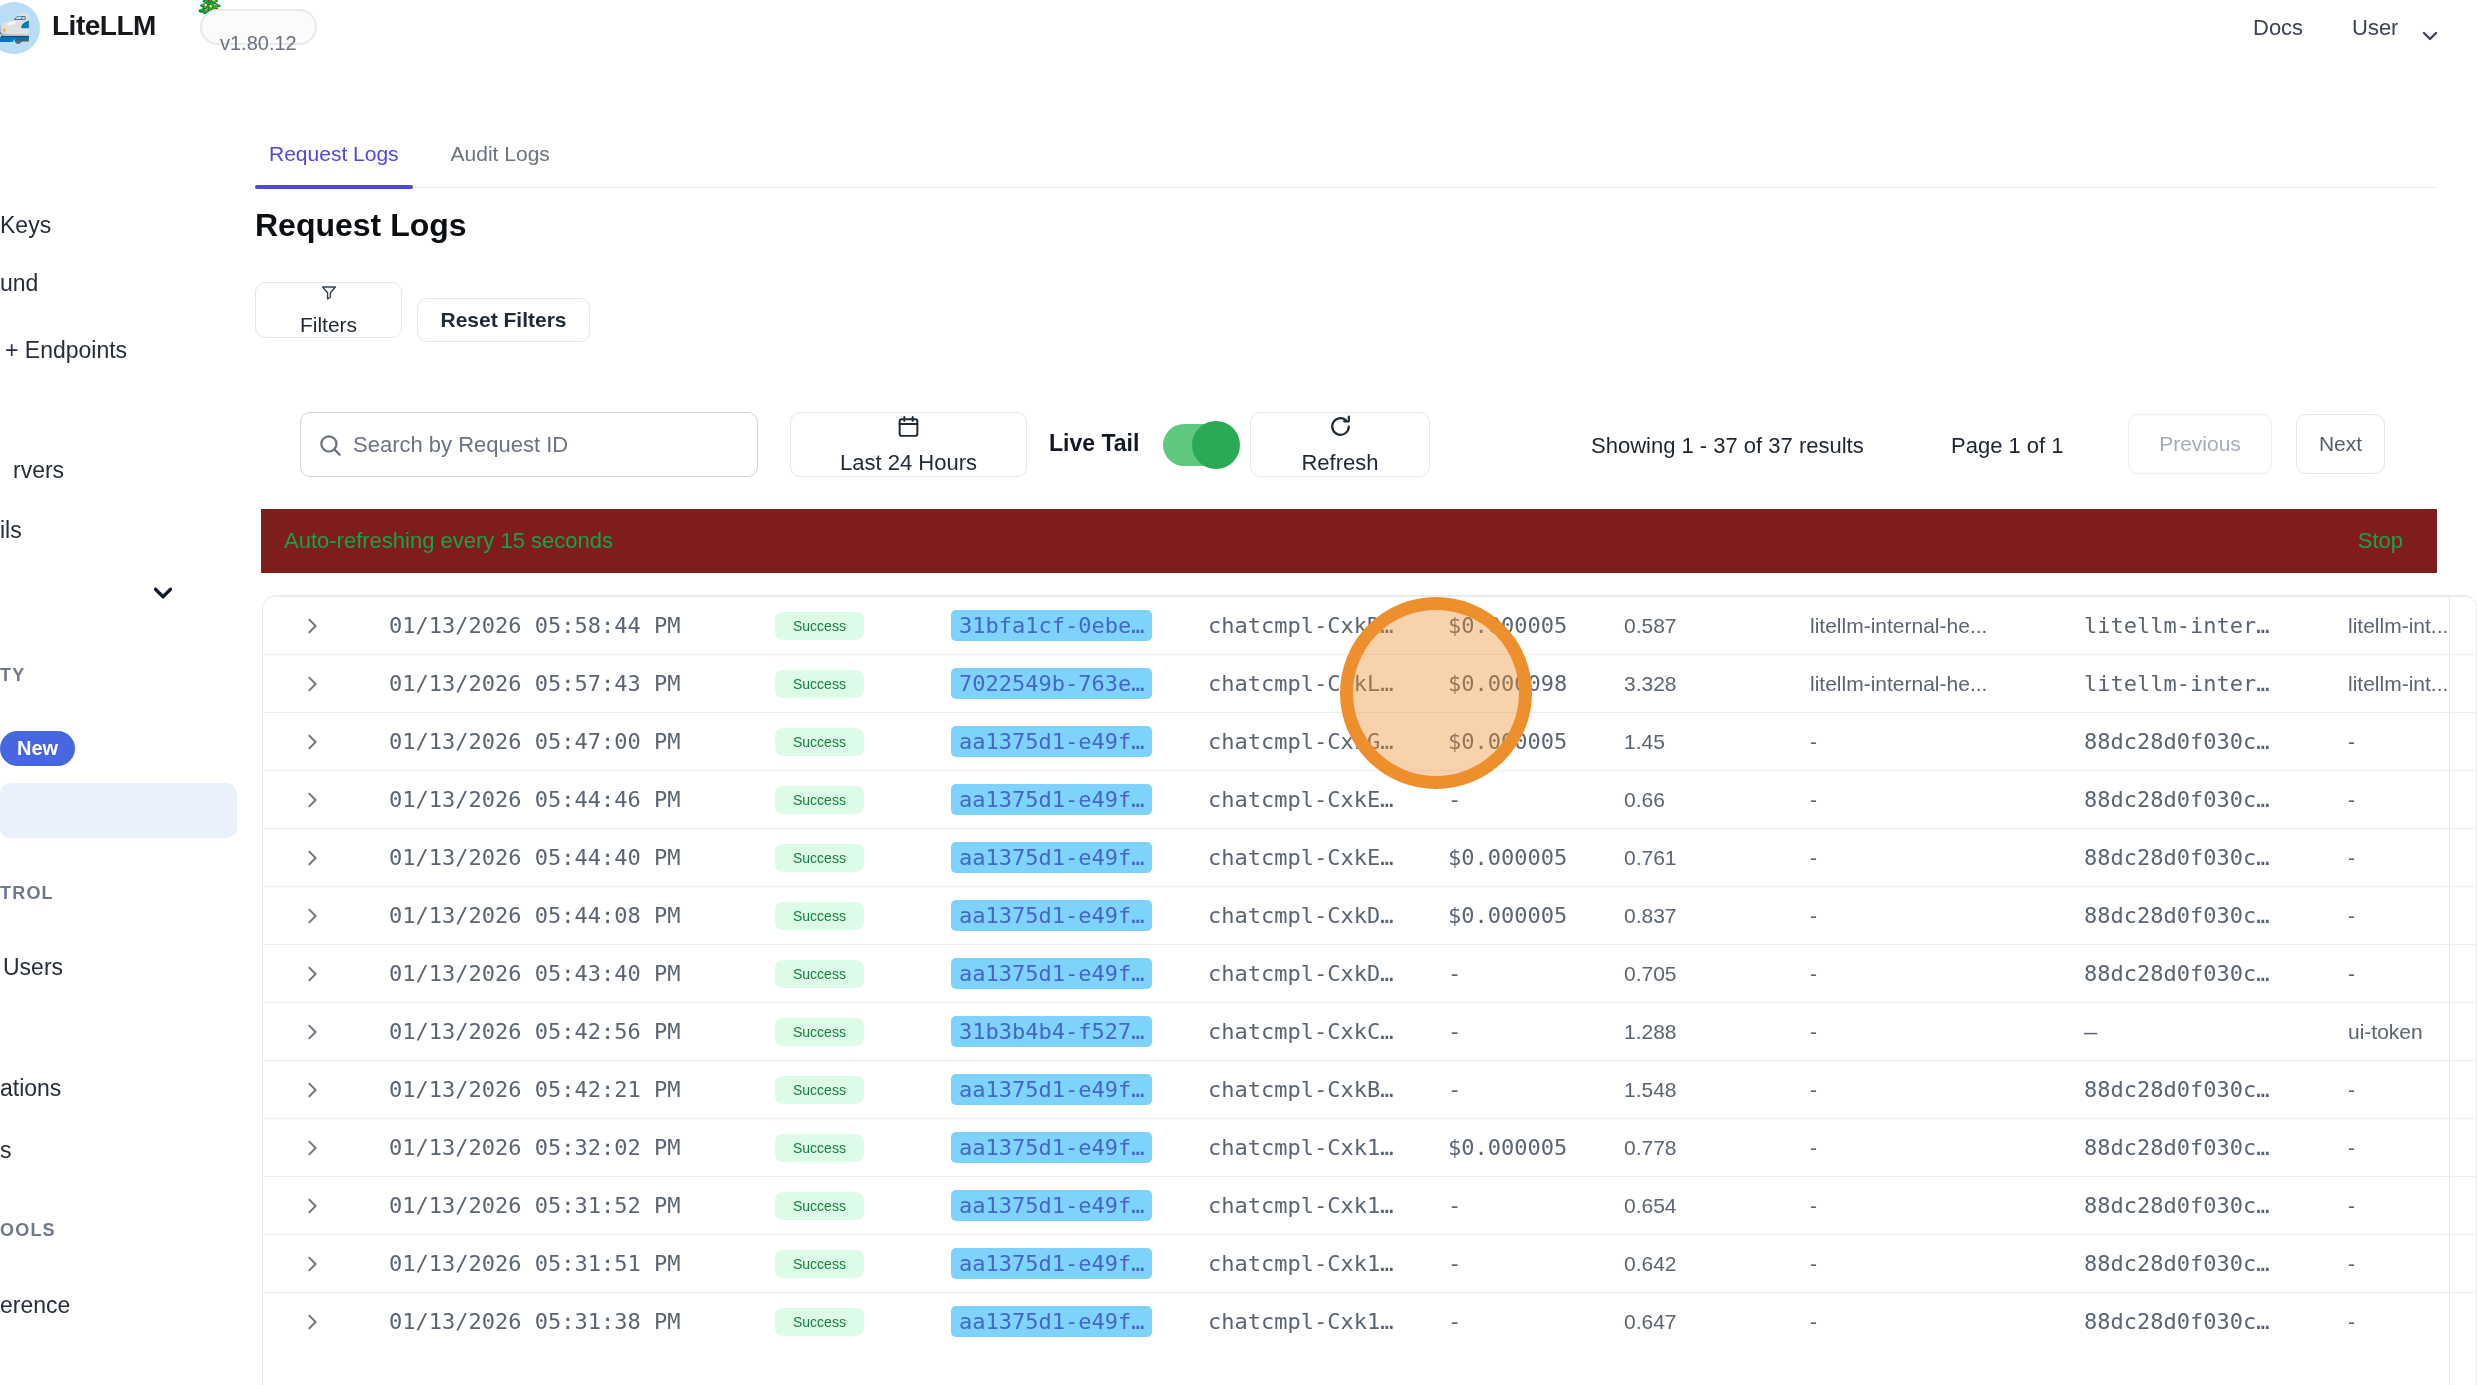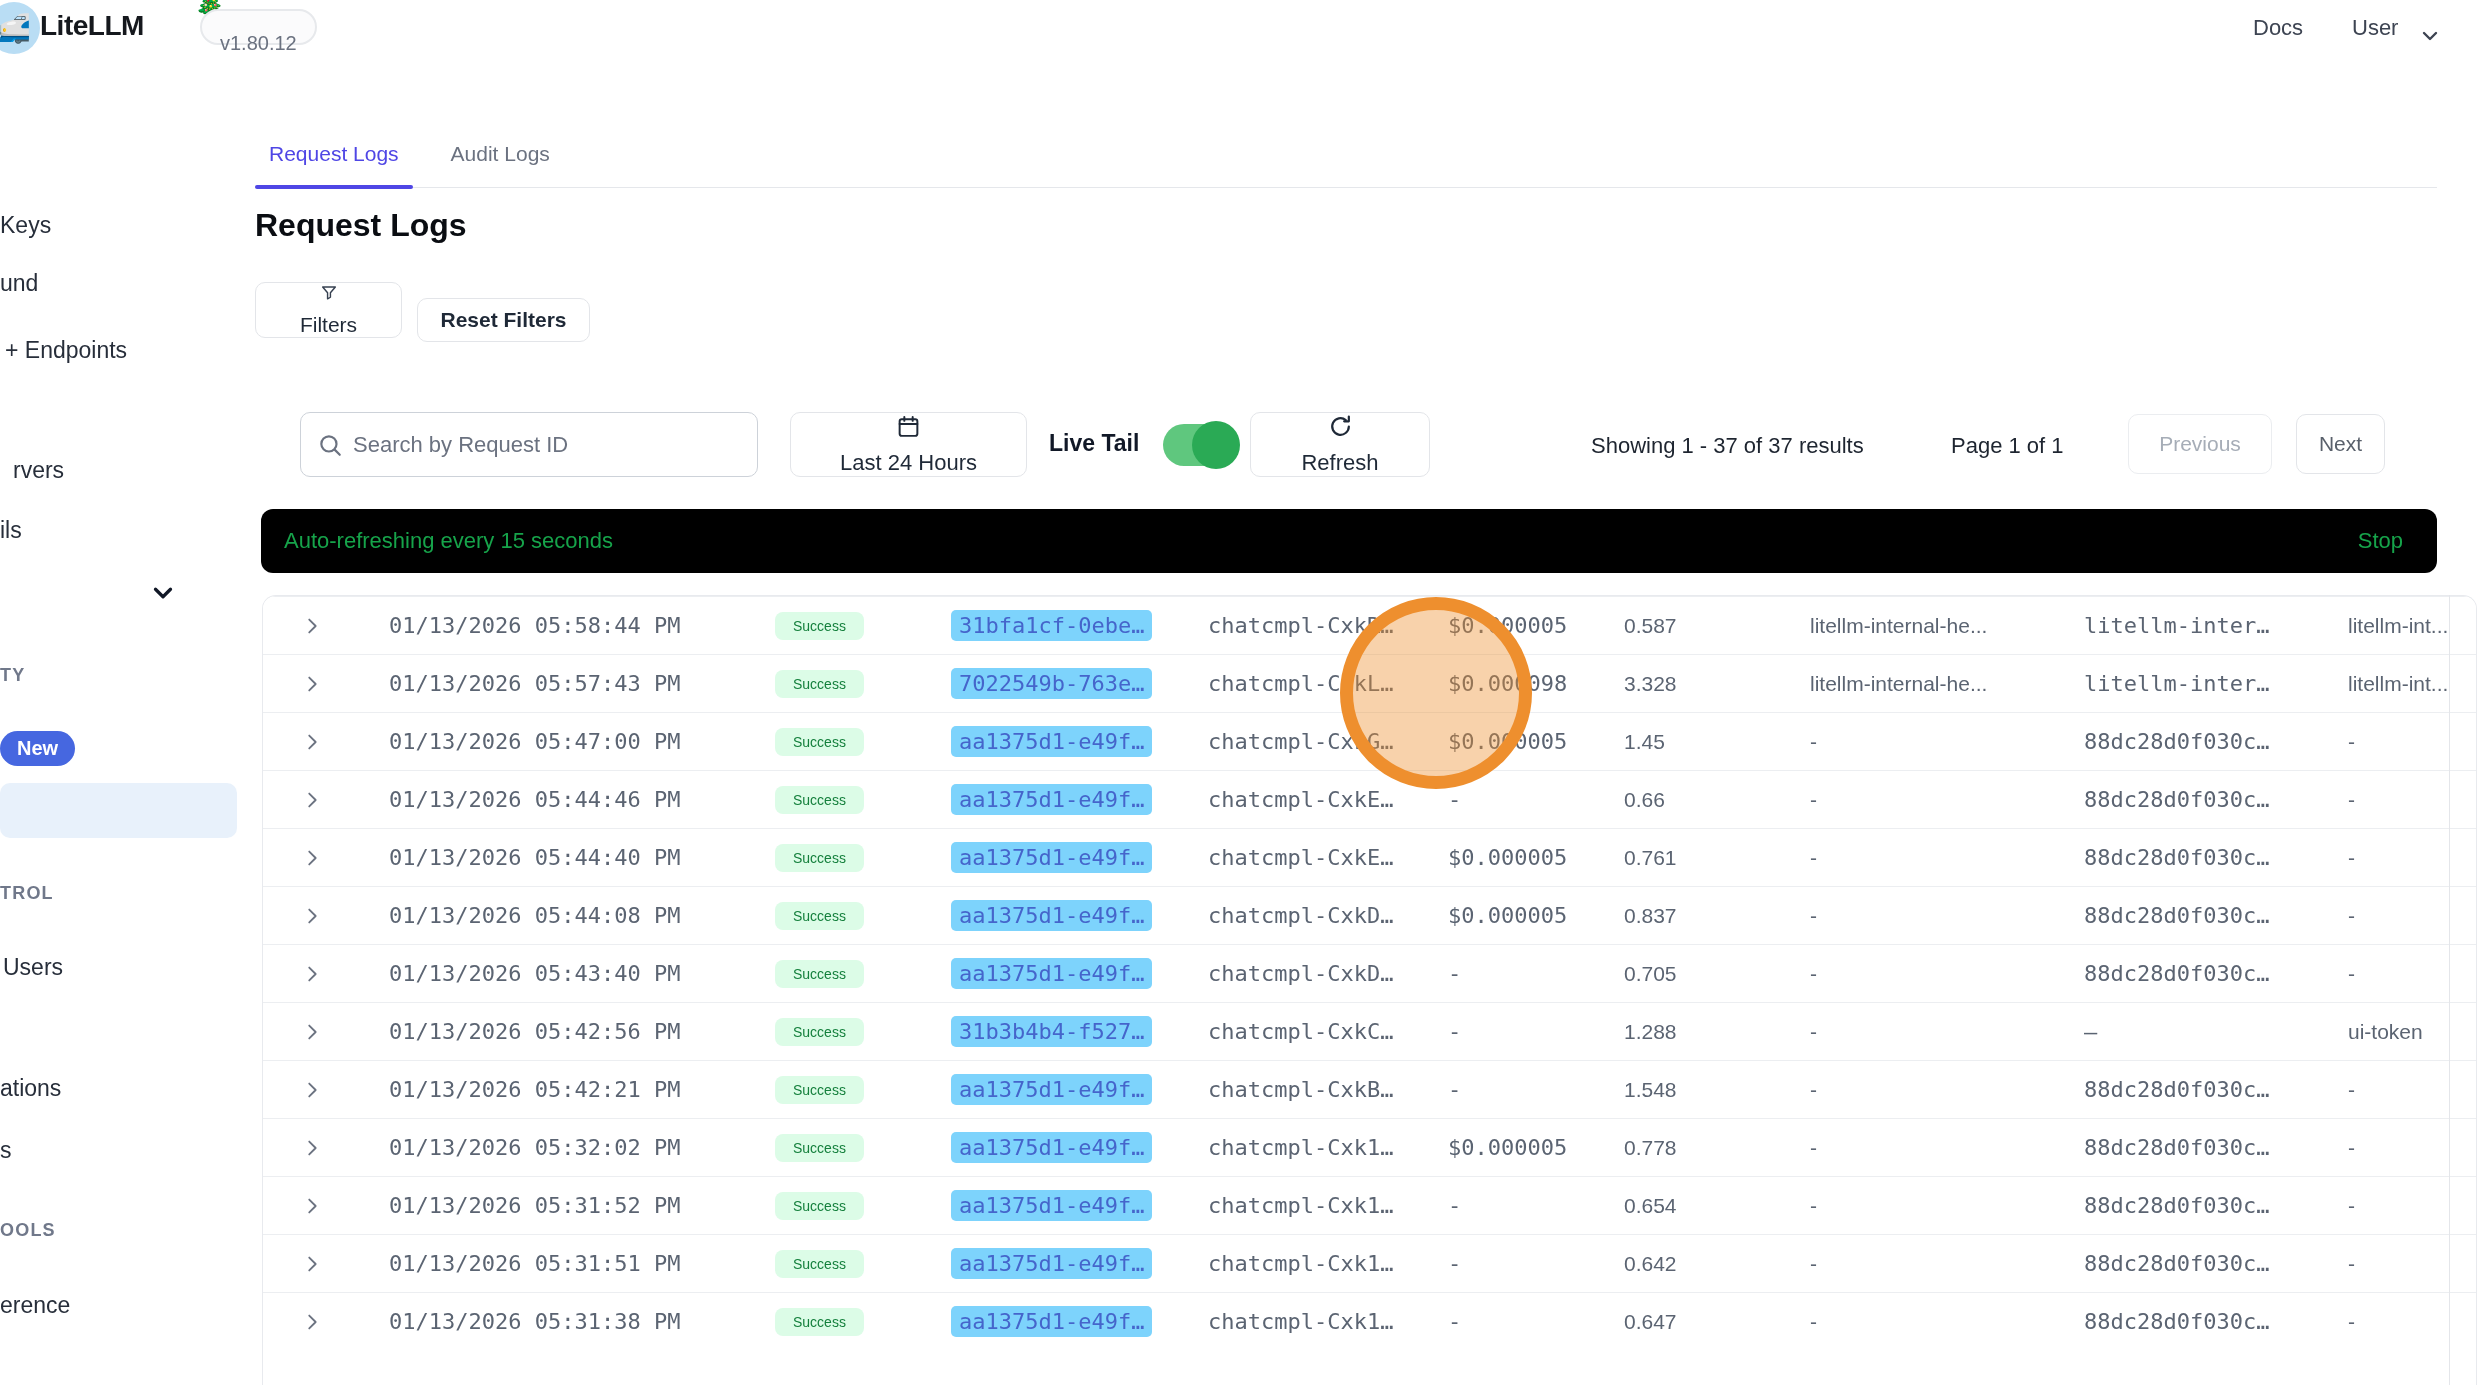--- a/index.html
+++ b/index.html
@@ -3,21 +3,21 @@
 <meta charset="utf-8">
 <style>
   * { margin:0; padding:0; box-sizing:border-box; }
   html,body { width:2477px; height:1385px; overflow:hidden; background:#ffffff;
     font-family:"Liberation Sans", sans-serif; color:#1f2937; position:relative; }
 
   
   .nav { position:absolute; top:0; left:0; width:2477px; height:58px; background:#fff; }
   .logo-circle { position:absolute; left:-12px; top:2px; width:52px; height:52px; border-radius:50%;
     background:#b9ddf4; display:flex; align-items:center; justify-content:center; font-size:28px; }
-  .brand { position:absolute; left:40px; top:10px; font-size:28px; font-weight:800; color:#15181d; letter-spacing:-0.5px; }
+  .brand { position:absolute; left:40px; top:10px; font-size:28px; font-weight:800; color:#15181d; letter-spacing:-0.5px;padding-left:12px; }
   .tree { position:absolute; left:194px; top:-12px; font-size:26px; }
   .ver-badge { position:absolute; left:200px; top:9px; height:35px; line-height:32px; padding:16px 18px;
     border:2px solid #e7e9ec; background:#fbfbfc; border-radius:18px; color:#6b7280; font-size:20px; }
   .nav-link { position:absolute; top:15px; font-size:22px; color:#3d4452; cursor:pointer; }
   .nav-chev { position:absolute; top:24px; }
 
   
   .side-item { position:absolute; left:0; font-size:23px; color:#272e3a; line-height:28px; white-space:nowrap; }
   .side-section { position:absolute; left:0; font-size:18px; font-weight:700; letter-spacing:1.2px; color:#70788a; line-height:22px; }
   .side-badge { position:absolute; left:12px; height:35px; line-height:35px; padding:0 17px; border-radius:18px;
@@ -45,21 +45,21 @@
   .search-input::placeholder { color:#6b7280; }
   .search-ico { position:absolute; left:17px; top:20px; }
   .toolbar-label { position:absolute; font-weight:600; color:#111827; font-size:23px; }
   .toggle-track { position:absolute; left:1163px; top:424px; width:74px; height:42px; border-radius:21px; background:#5fc77e; }
   .toggle-knob { position:absolute; right:-3px; top:-3px; width:48px; height:48px; border-radius:50%; background:#2aaa55; }
   .results-text { position:absolute; font-size:22px; color:#1e2530; }
   .pg-btn { color:#59606b; }
   .pg-btn.disabled { color:#a6adb7; border-color:#ebedf0; }
 
   
-  .banner { position:absolute; left:261px; top:509px; width:2176px; height:64px; background:#000000; border-radius:12px;
+  .banner { position:absolute; left:261px; top:509px; width:2176px; height:64px; background:#7f1d1d; border-radius:1px;
     display:flex; align-items:center; justify-content:space-between; padding:0 34px 0 23px; }
   .banner-text { color:#16a34a; font-size:22px; }
   .banner-stop { color:#16a34a; font-size:22px; cursor:pointer; }
 
   
   .card { position:absolute; left:262px; top:595px; width:2215px; height:790px; background:#fff;
     border:1px solid #e8eaee; border-bottom:none; border-radius:14px 14px 0 0; overflow:hidden; }
   .grid-row { display:grid; grid-template-columns:38px 88px 386px 176px 257px 240px 176px 186px 274px 264px 392px; align-items:center; }
   .thead { height:66px; font-size:21px; font-weight:700; color:#0e1523; }
   .trow { height:58px; border-top:1px solid #eceef1; font-size:21px; color:#5b6472; background:#fff; }

